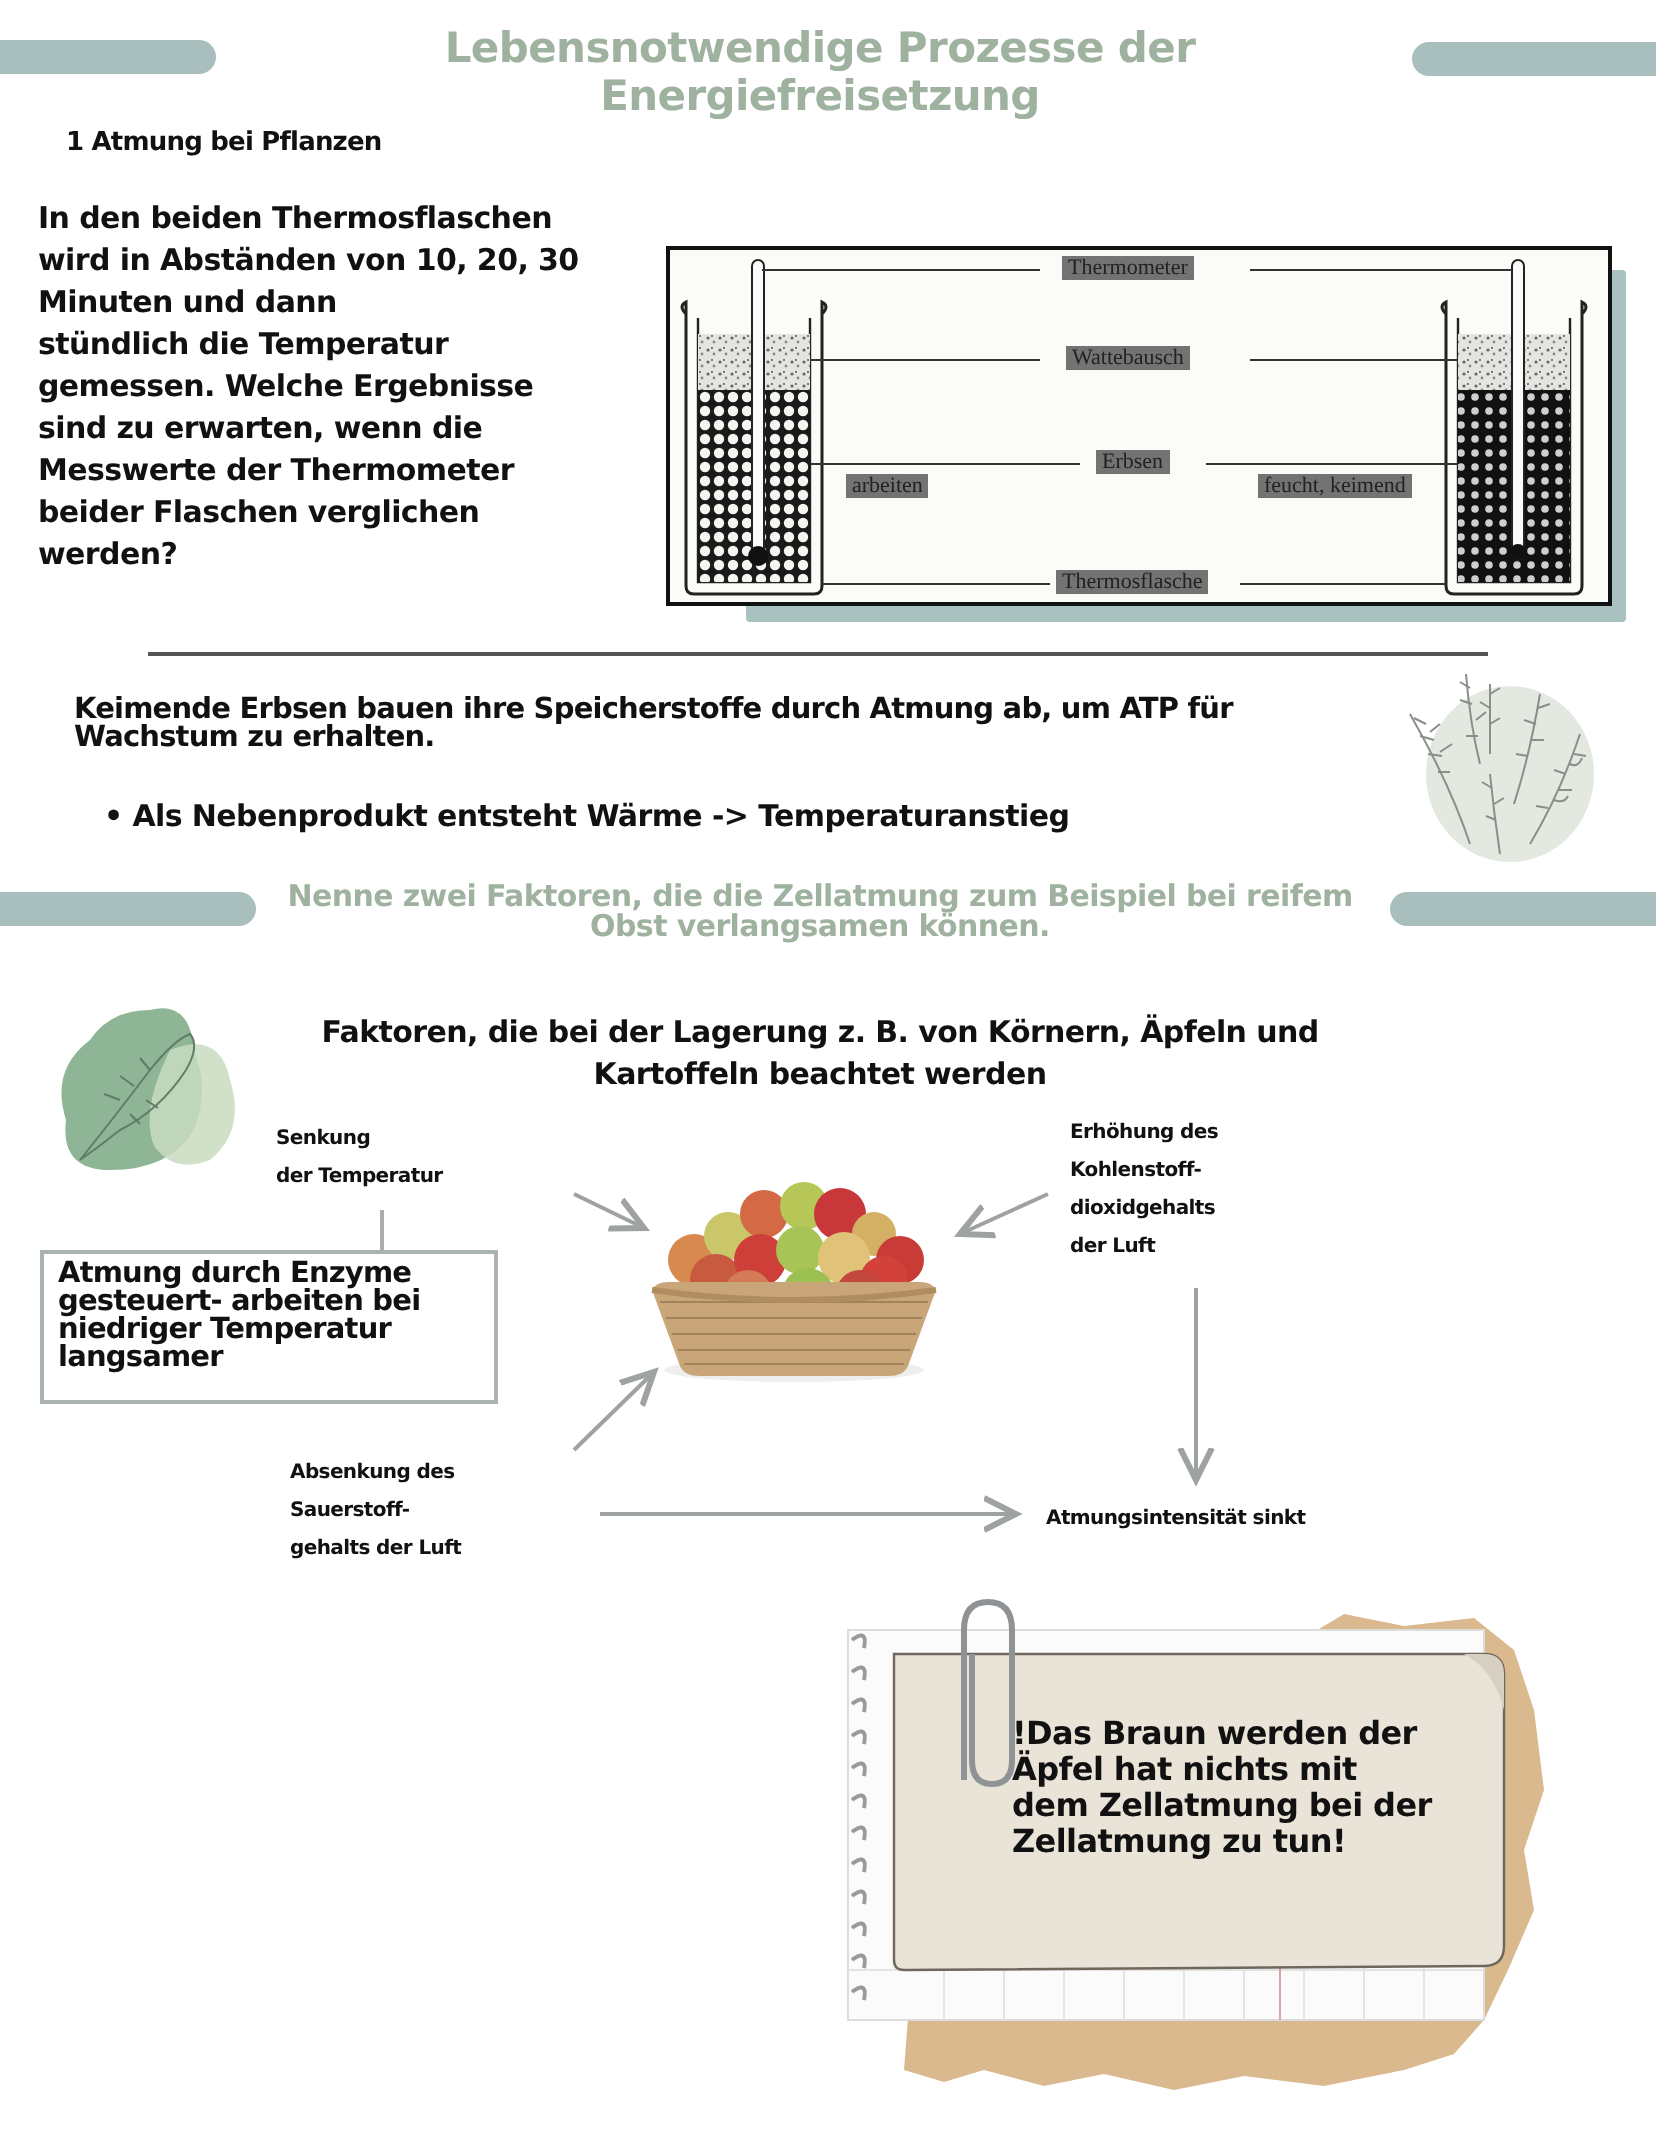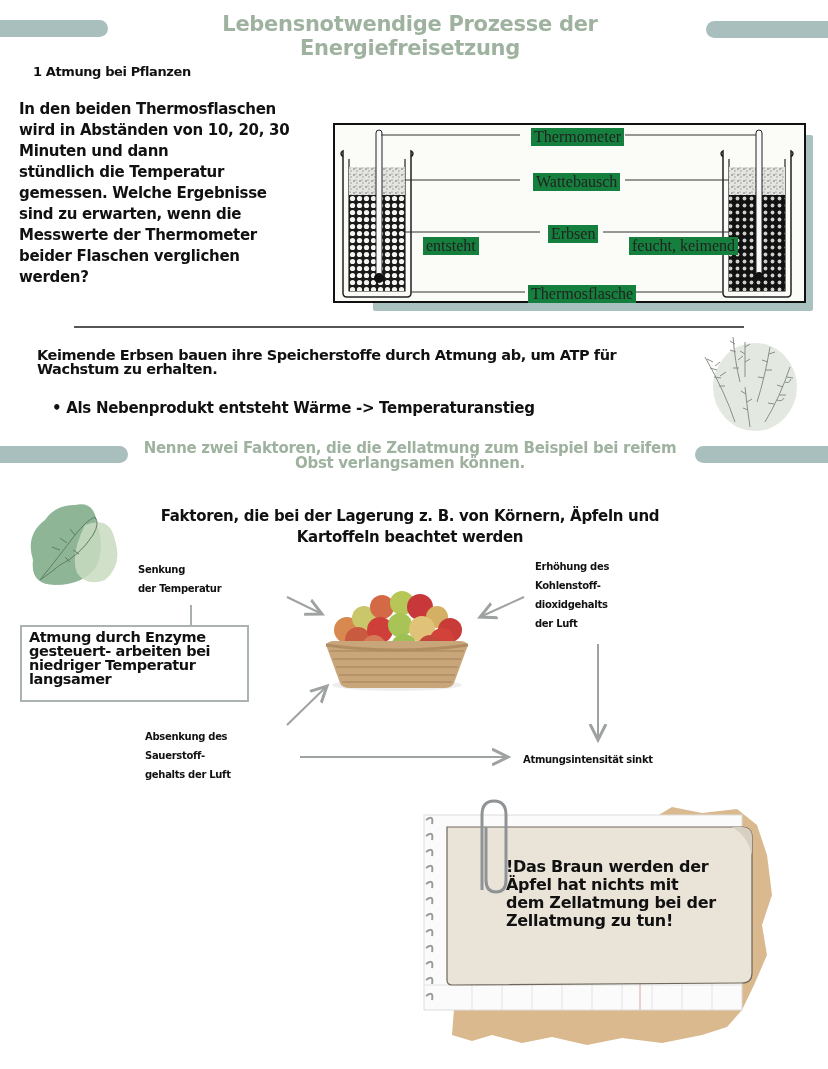--- a/index.html
+++ b/index.html
@@ -20,21 +20,21 @@
 
   .section-title { left: 33px; top: 64px; font-size: 13px; font-weight: bold; letter-spacing: -0.4px; }
 
   .task { left: 19px; top: 99px; width: 300px; font-size: 15px; line-height: 21px; font-weight: bold; letter-spacing: -0.3px; }
   .task div { white-space: nowrap; }
 
   
   .diagram-shadow { left: 373px; top: 135px; width: 440px; height: 176px; background: #a9c2bf; border-radius: 2px; }
   .diagram { left: 333px; top: 123px; width: 473px; height: 180px; background: #fbfbf8; border: 2px solid #111; }
   .diagram svg { position: absolute; left: 0; top: 0; }
-  .dlabel { position: absolute; font-family: "Liberation Serif", serif; font-size: 16px; color: #222; background: #15803d; padding: 0 3px; }
+  .dlabel { position: absolute; font-family: "Liberation Serif", serif; font-size: 11px; color: #222; background: #737373; padding: 0 3px; }
 
   .divider { left: 74px; top: 326px; width: 670px; height: 2px; background: #555; }
 
   .answer { left: 37px; top: 348px; width: 660px; font-size: 14.5px; line-height: 14px; font-weight: bold; letter-spacing: -0.4px; }
   .bullet { left: 52px; top: 399px; font-size: 15px; font-weight: bold; letter-spacing: -0.3px; }
 
   .factors-title { left: 130px; top: 494px; width: 560px; text-align: center; font-size: 15px; line-height: 21px; font-weight: bold; letter-spacing: -0.3px; margin-top: 12px; }
 
   .lbl { font-size: 10px; line-height: 19px; font-weight: bold; letter-spacing: -0.3px; }
   .lbl div { white-space: nowrap; }
@@ -106,21 +106,21 @@
     <line x1="70" y1="55" x2="185" y2="55" stroke="#333" stroke-width="1"></line>
     <line x1="290" y1="55" x2="394" y2="55" stroke="#333" stroke-width="1"></line>
     <line x1="70" y1="107" x2="205" y2="107" stroke="#333" stroke-width="1"></line>
     <line x1="268" y1="107" x2="394" y2="107" stroke="#333" stroke-width="1"></line>
     <line x1="76" y1="167" x2="190" y2="167" stroke="#333" stroke-width="1"></line>
     <line x1="285" y1="167" x2="388" y2="167" stroke="#333" stroke-width="1"></line>
   </svg>
   <span class="dlabel" style="left:196px;top:3px;">Thermometer</span>
   <span class="dlabel" style="left:198px;top:48px;">Wattebausch</span>
   <span class="dlabel" style="left:213px;top:100px;">Erbsen</span>
-  <span class="dlabel" style="left:88px;top:112px;">entsteht</span>
+  <span class="dlabel" style="left:88px;top:112px;">arbeiten</span>
   <span class="dlabel" style="left:294px;top:112px;">feucht, keimend</span>
   <span class="dlabel" style="left:193px;top:160px;">Thermosflasche</span>
 </div>
 
 <div class="abs divider"></div>
 
 <div class="abs answer">
   <div>Keimende Erbsen bauen ihre Speicherstoffe durch Atmung ab, um ATP für</div>
   <div>Wachstum zu erhalten.</div>
 </div>

